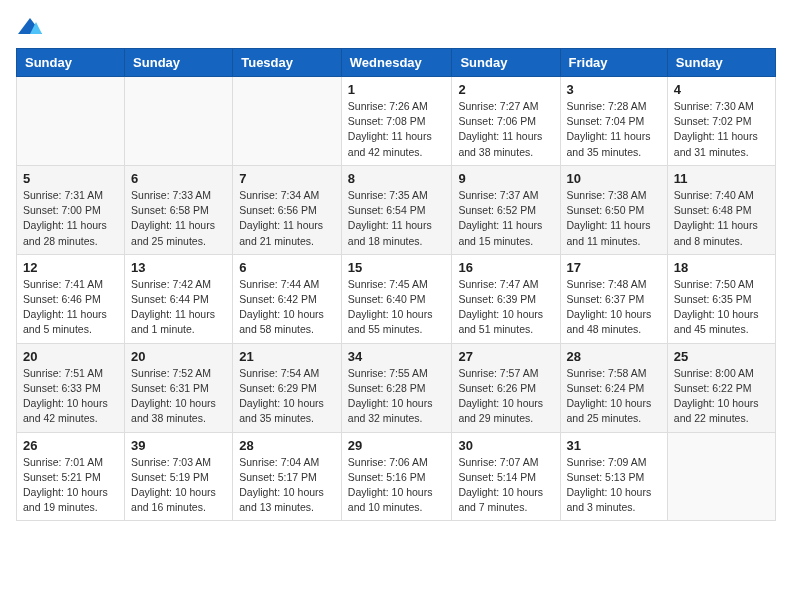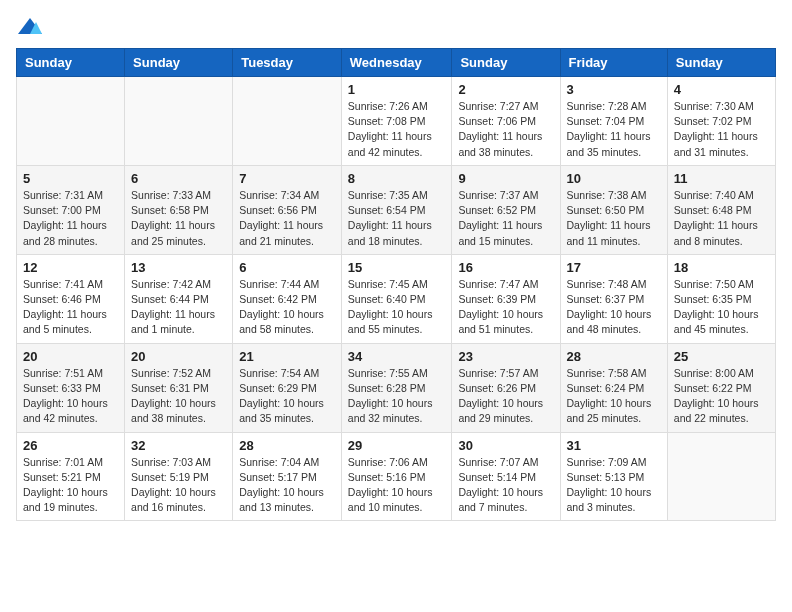--- a/index.html
+++ b/index.html
@@ -209,39 +209,39 @@
         </td>
         <td>
           <span class="day-number">21</span>
           <div class="cell-content">Sunrise: 7:54 AM<br>Sunset: 6:29 PM<br>Daylight: 10 hours and 35 minutes.</div>
         </td>
         <td>
           <span class="day-number">34</span>
           <div class="cell-content">Sunrise: 7:55 AM<br>Sunset: 6:28 PM<br>Daylight: 10 hours and 32 minutes.</div>
         </td>
         <td>
-          <span class="day-number">23</span>
+          <span class="day-number">27</span>
           <div class="cell-content">Sunrise: 7:57 AM<br>Sunset: 6:26 PM<br>Daylight: 10 hours and 29 minutes.</div>
         </td>
         <td>
           <span class="day-number">28</span>
           <div class="cell-content">Sunrise: 7:58 AM<br>Sunset: 6:24 PM<br>Daylight: 10 hours and 25 minutes.</div>
         </td>
         <td>
           <span class="day-number">25</span>
           <div class="cell-content">Sunrise: 8:00 AM<br>Sunset: 6:22 PM<br>Daylight: 10 hours and 22 minutes.</div>
         </td>
       </tr>
       <tr>
         <td>
           <span class="day-number">26</span>
           <div class="cell-content">Sunrise: 7:01 AM<br>Sunset: 5:21 PM<br>Daylight: 10 hours and 19 minutes.</div>
         </td>
         <td>
-          <span class="day-number">32</span>
+          <span class="day-number">39</span>
           <div class="cell-content">Sunrise: 7:03 AM<br>Sunset: 5:19 PM<br>Daylight: 10 hours and 16 minutes.</div>
         </td>
         <td>
           <span class="day-number">28</span>
           <div class="cell-content">Sunrise: 7:04 AM<br>Sunset: 5:17 PM<br>Daylight: 10 hours and 13 minutes.</div>
         </td>
         <td>
           <span class="day-number">29</span>
           <div class="cell-content">Sunrise: 7:06 AM<br>Sunset: 5:16 PM<br>Daylight: 10 hours and 10 minutes.</div>
         </td>

